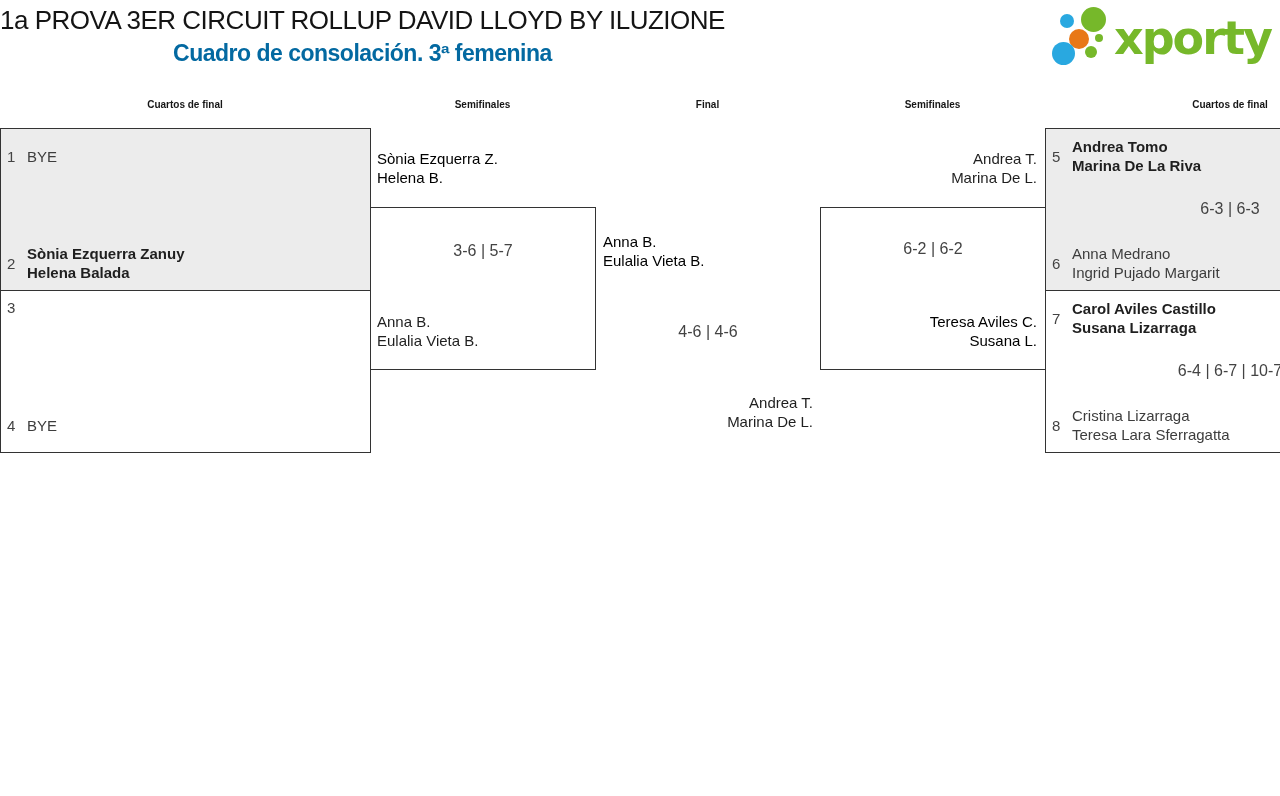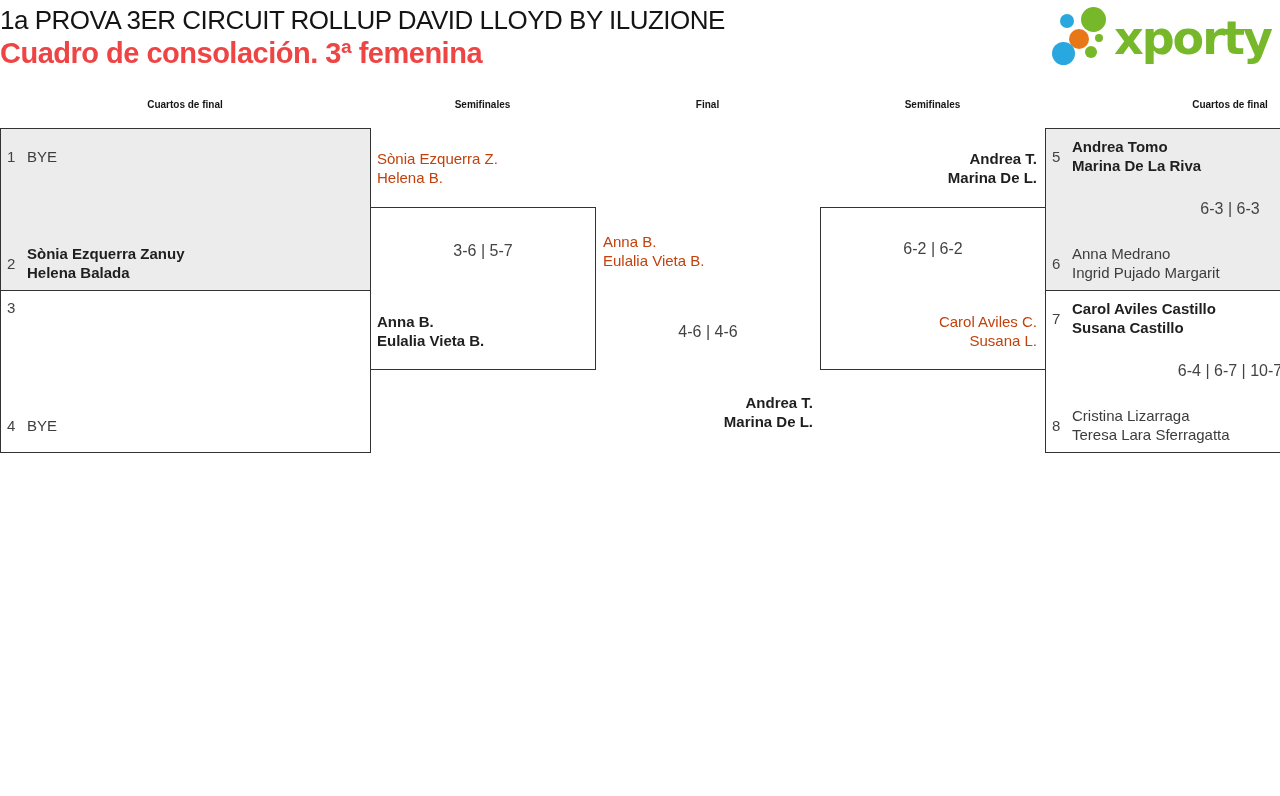--- a/index.html
+++ b/index.html
@@ -9,22 +9,22 @@
     overflow:hidden; background:#ffffff;
     font-family:"Liberation Sans", sans-serif;
   }
   
   .title-block { position:absolute; left:0px; top:4px; }
   .title-line1 {
     font-size:26px; font-weight:400; color:#141414;
     letter-spacing:-0.5px; line-height:33px; white-space:nowrap;
   }
   .title-line2 {
-    font-size:29px; font-weight:700; color:#ef4444;
-    letter-spacing:-0.5px; line-height:32px; white-space:nowrap;
+    font-size:23px; font-weight:700; color:#0369a1;
+    letter-spacing:-0.5px; line-height:32px; white-space:nowrap;text-align:center;
   }
   
   .logo { position:absolute; left:1048px; top:6px; width:232px; height:66px; cursor:pointer; }
   .dot { position:absolute; border-radius:50%; }
   .logo-text {
     position:absolute; left:66px; top:2px;
     font-family:"DejaVu Sans", sans-serif;
     font-size:46px; font-weight:700; letter-spacing:-2px; line-height:60px;
   }
   
@@ -38,23 +38,23 @@
   
   .entry { position:absolute; display:flex; align-items:center; }
   .seed {
     font-size:15px; color:#434343; width:14px; margin-right:6px;
     text-align:left; flex:none;
   }
   .names { font-size:15px; line-height:19px; color:#3d3d3d; white-space:nowrap; }
   .names.winner { font-weight:700; color:#1f1f1f; }
   .pair {
     position:absolute; font-size:15px; line-height:19px;
-    color:#c2410c; white-space:nowrap;
+    color:#000000; white-space:nowrap;
   }
-  .pair.winner { font-weight:700; color:#1f1f1f; }
+  .pair.winner { font-weight:400; color:#1f1f1f; }
   .pair.alignr { text-align:right; }
   .score {
     position:absolute; font-size:16px; color:#434343;
     text-align:center; white-space:nowrap;
   }
 </style>
 </head>
 <body>
 
 <div class="page">
@@ -130,21 +130,21 @@
     <div>Andrea T.</div>
     <div>Marina De L.</div>
   </div>
 
   <div class="pair winner alignr" style="left:820px;top:149px;width:217px">
     <div>Andrea T.</div>
     <div>Marina De L.</div>
   </div>
   <div class="score" style="left:820px;top:240px;width:226px">6-2 | 6-2</div>
   <div class="pair alignr" style="left:820px;top:312px;width:217px">
-    <div>Carol Aviles C.</div>
+    <div>Teresa Aviles C.</div>
     <div>Susana L.</div>
   </div>
 
   <div class="entry" style="left:1052px;top:137px">
     <span class="seed">5</span>
     <div class="names winner">
       <div>Andrea Tomo</div>
       <div>Marina De La Riva</div>
     </div>
   </div>
@@ -154,21 +154,21 @@
     <div class="names">
       <div>Anna Medrano</div>
       <div>Ingrid Pujado Margarit</div>
     </div>
   </div>
 
   <div class="entry" style="left:1052px;top:299px">
     <span class="seed">7</span>
     <div class="names winner">
       <div>Carol Aviles Castillo</div>
-      <div>Susana Castillo</div>
+      <div>Susana Lizarraga</div>
     </div>
   </div>
   <div class="score" style="left:1045px;top:362px;width:370px">6-4 | 6-7 | 10-7</div>
   <div class="entry" style="left:1052px;top:406px">
     <span class="seed">8</span>
     <div class="names">
       <div>Cristina Lizarraga</div>
       <div>Teresa Lara Sferragatta</div>
     </div>
   </div>

